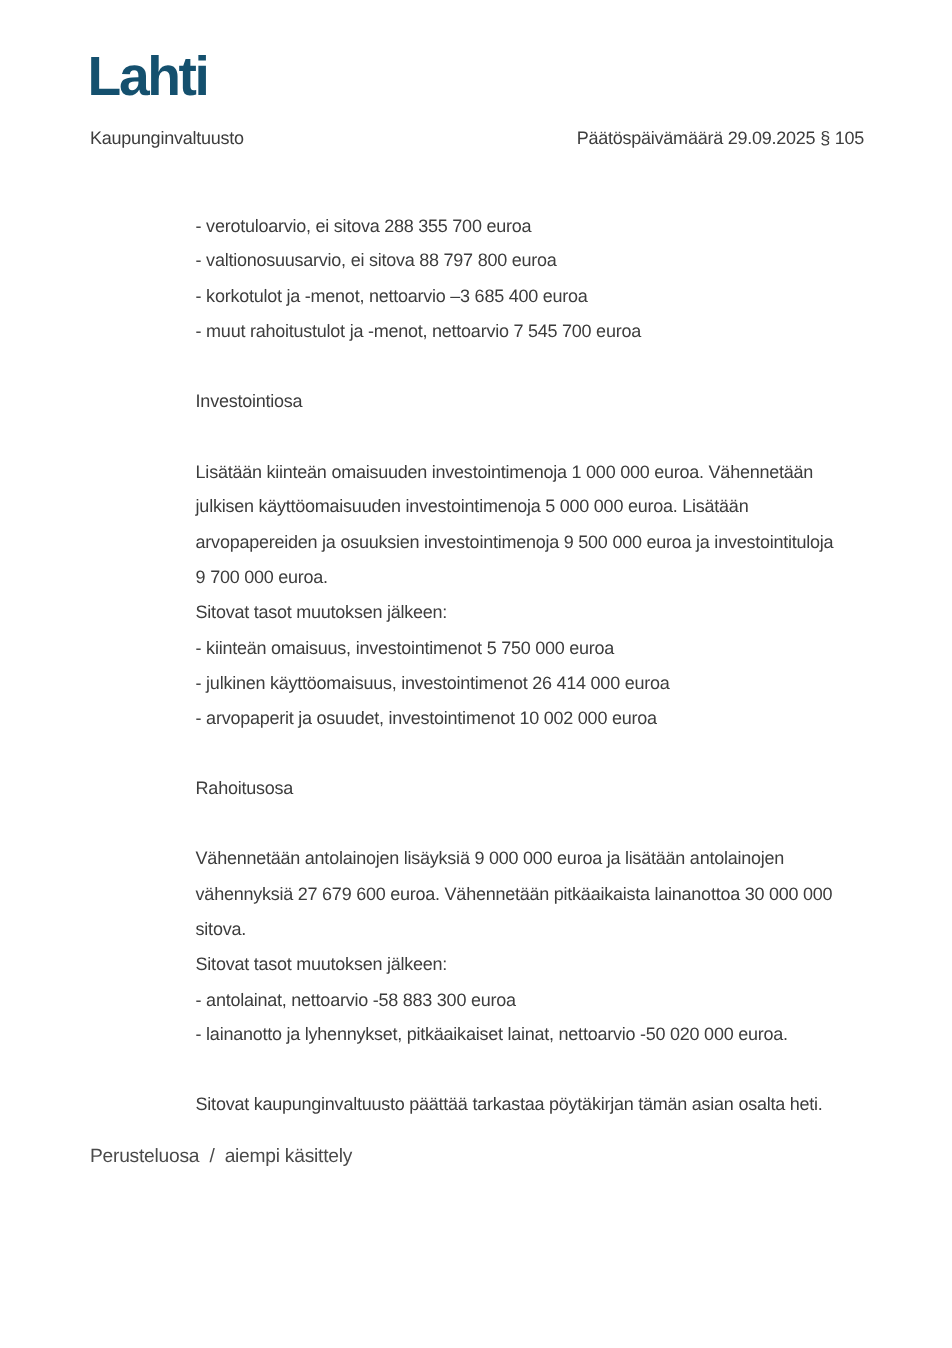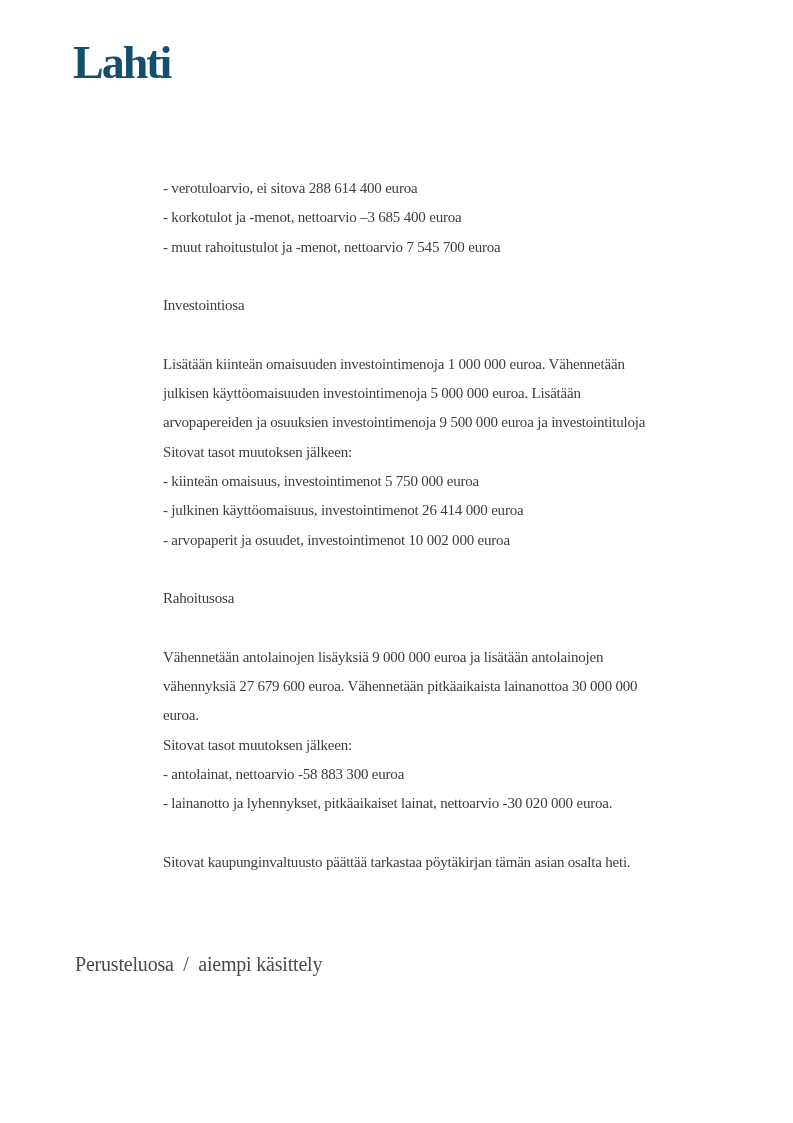--- a/index.html
+++ b/index.html
@@ -5,21 +5,21 @@
   html, body {
     margin: 0;
     padding: 0;
     background: #ffffff;
   }
   .page {
     position: relative;
     width: 793px;
     height: 1066px;
     background: #ffffff;
-    font-family: Liberation Serif, serif;
+    font-family: Liberation Sans, sans-serif;
     overflow: hidden;
   }
   .logo {
     position: absolute;
     left: 73px;
     top: 40px;
     font-size: 46px;
     line-height: 46px;
     font-weight: bold;
     letter-spacing: -2px;
@@ -48,57 +48,63 @@
   }
   .line {
     min-height: 29.3px;
     line-height: 29.3px;
     white-space: pre;
   }
   .footer-line {
     position: absolute;
     left: 75px;
     top: 952px;
-    font-size: 20px;
+    font-size: 16px;
     line-height: 24px;
     color: #4a4a4a;
     white-space: pre;
     letter-spacing: -0.2px;
   }
 </style>
 </head>
 <body>
 
 <div class="page">
 
   <div class="logo">Lahti</div>
 
+  <div class="header-row">
+    <span>Kaupunginvaltuusto</span>
+    <span>Päätöspäivämäärä 29.09.2025 § 105</span>
+  </div>
 
   <div class="body-lines">
-      <div class="line">- verotuloarvio, ei sitova 288 614 400 euroa</div>
+      <div class="line">- verotuloarvio, ei sitova 288 355 700 euroa</div>
+      <div class="line">- valtionosuusarvio, ei sitova 88 797 800 euroa</div>
       <div class="line">- korkotulot ja -menot, nettoarvio –3 685 400 euroa</div>
       <div class="line">- muut rahoitustulot ja -menot, nettoarvio 7 545 700 euroa</div>
       <div class="line blank"></div>
       <div class="line">Investointiosa</div>
       <div class="line blank"></div>
       <div class="line">Lisätään kiinteän omaisuuden investointimenoja 1 000 000 euroa. Vähennetään</div>
       <div class="line">julkisen käyttöomaisuuden investointimenoja 5 000 000 euroa. Lisätään</div>
       <div class="line">arvopapereiden ja osuuksien investointimenoja 9 500 000 euroa ja investointituloja</div>
+      <div class="line">9 700 000 euroa.</div>
       <div class="line">Sitovat tasot muutoksen jälkeen:</div>
       <div class="line">- kiinteän omaisuus, investointimenot 5 750 000 euroa</div>
       <div class="line">- julkinen käyttöomaisuus, investointimenot 26 414 000 euroa</div>
       <div class="line">- arvopaperit ja osuudet, investointimenot 10 002 000 euroa</div>
       <div class="line blank"></div>
       <div class="line">Rahoitusosa</div>
       <div class="line blank"></div>
       <div class="line">Vähennetään antolainojen lisäyksiä 9 000 000 euroa ja lisätään antolainojen</div>
       <div class="line">vähennyksiä 27 679 600 euroa. Vähennetään pitkäaikaista lainanottoa 30 000 000</div>
-      <div class="line">euroa.</div>
+      <div class="line">sitova.</div>
       <div class="line">Sitovat tasot muutoksen jälkeen:</div>
       <div class="line">- antolainat, nettoarvio -58 883 300 euroa</div>
-      <div class="line">- lainanotto ja lyhennykset, pitkäaikaiset lainat, nettoarvio -30 020 000 euroa.</div>
+      <div class="line">- lainanotto ja lyhennykset, pitkäaikaiset lainat, nettoarvio -50 020 000 euroa.</div>
       <div class="line blank"></div>
       <div class="line">Sitovat kaupunginvaltuusto päättää tarkastaa pöytäkirjan tämän asian osalta heti.</div>
     </div>
 
   <div class="footer-line">Perusteluosa  /  aiempi käsittely</div>
 
 </div>
 
 </body></html>

